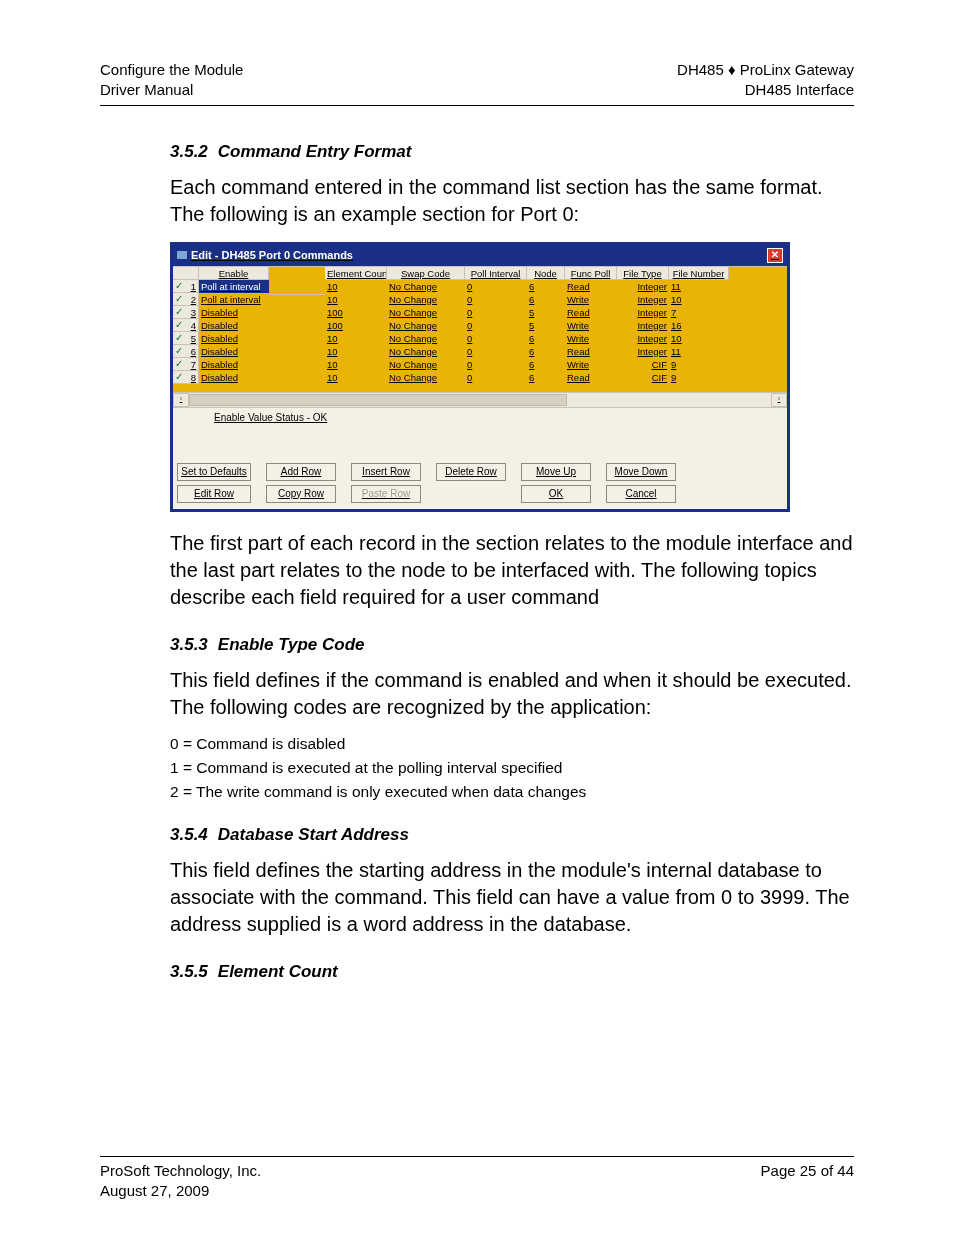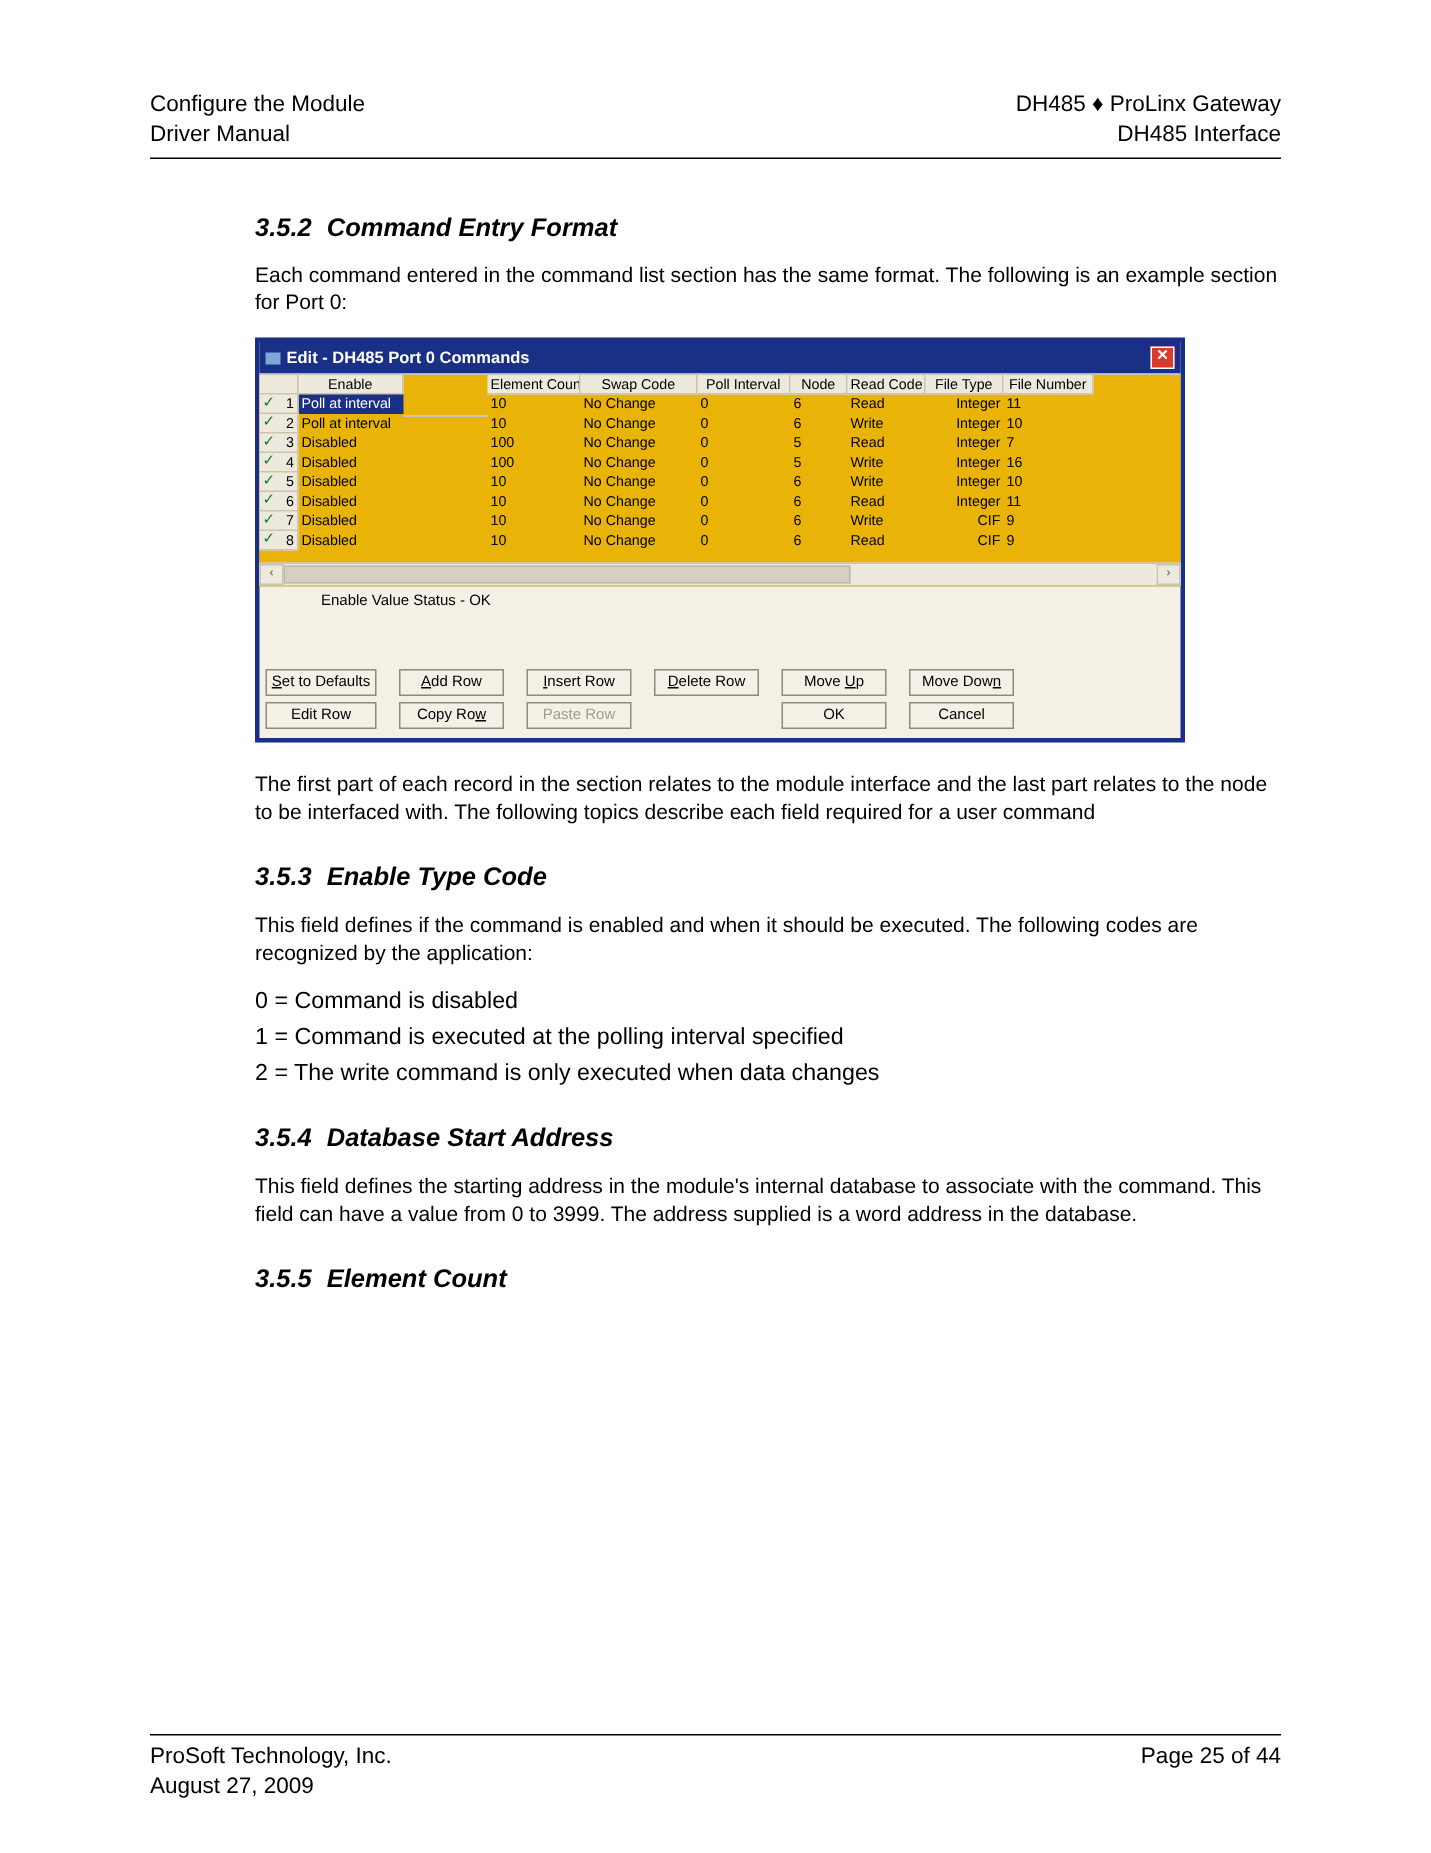--- a/index.html
+++ b/index.html
@@ -32,35 +32,36 @@
     padding-left: 70px;
   }
   h3.section {
     font-style: italic;
     font-weight: bold;
     font-size: 17px;
     margin: 24px 0 12px 0;
   }
   h3.section .num { margin-right: 10px; }
   p.body {
-    font-size: 14px;
+    font-size: 20px;
     line-height: 1.35;
     margin: 10px 0 14px 0;
   }
   p.code-line {
     font-size: 15.5px;
     margin: 6px 0;
   }
   
   .dlg-wrap {
     border: 3px solid #1a2f86;
     background: #f4f0e6;
     width: 614px;
     margin: 6px 0 18px 0;
     font-size: 10px;
+    text-decoration: underline;
   }
   .dlg-title {
     background: #1a2f86;
     color: #fff;
     font-size: 11px;
     font-weight: bold;
     padding: 3px 4px;
     display: flex;
     align-items: center;
     justify-content: space-between;
@@ -215,21 +216,21 @@
       </div>
       <div class="grid">
         <div class="grid-row header">
           <div class="gc gc-rowhead"></div>
           <div class="gc gc-enable">Enable</div>
           <div class="gc gc-db">DB Address</div>
           <div class="gc gc-el">Element Count</div>
           <div class="gc gc-swap">Swap Code</div>
           <div class="gc gc-poll">Poll Interval</div>
           <div class="gc gc-node">Node</div>
-          <div class="gc gc-func">Read Code</div>
+          <div class="gc gc-func">Func Poll</div>
           <div class="gc gc-ftype">File Type</div>
           <div class="gc gc-fnum">File Number</div>
         </div>
         <div id="grid-body">
             <div class="grid-row">
               <div class="gc gc-rowhead"><span class="chk">✓</span>1</div>
               <div class="gc gc-enable sel">Poll at interval</div>
               <div class="gc gc-db">1000</div>
               <div class="gc gc-el">10</div>
               <div class="gc gc-swap">No Change</div>

